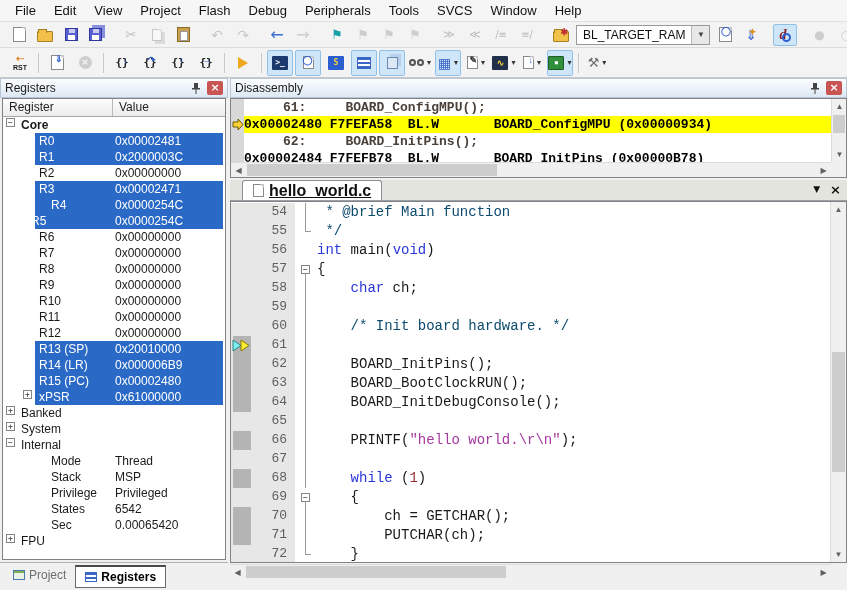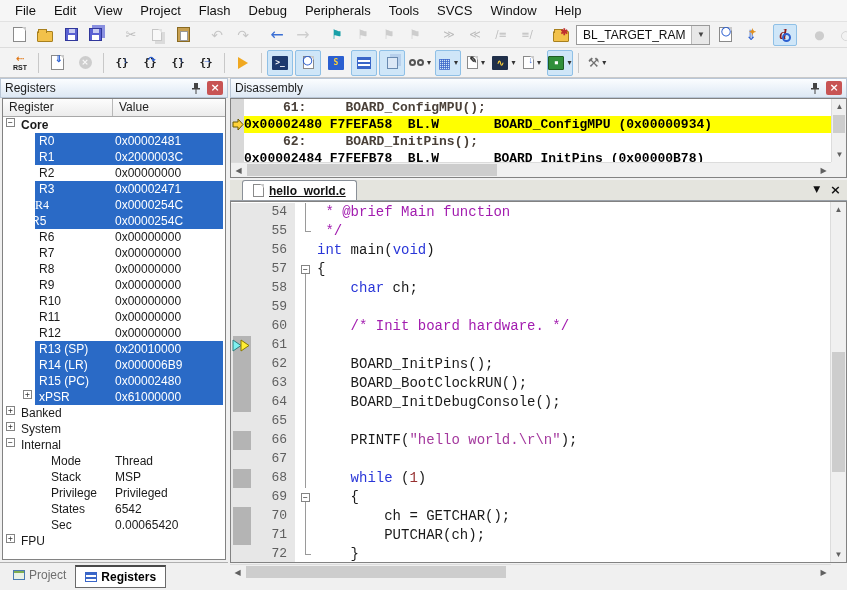--- a/index.html
+++ b/index.html
@@ -93,35 +93,35 @@
   .sb-btn { position:absolute; width:15px; height:15px; display:flex; align-items:center; justify-content:center;
     color:#606060; font-size:8px; background:#f0f0f0; }
   .sb-thumb { position:absolute; background:#cdcdcd; }
   .sb-corner { position:absolute; right:0; bottom:0; width:15px; height:15px; background:#f0f0f0; }
 
   
   #editor { position:absolute; left:230px; top:180px; width:617px; height:410px; }
   #edtabs { position:absolute; left:0; top:0; width:617px; height:21px; background:#e4e4de; border-bottom:1px solid #9aa0a8; display:flex; align-items:flex-end; }
   #edtab { display:inline-flex; align-items:center; gap:5px; height:20px; margin-left:12px; padding:0 10px;
     background:#fff; border:1px solid #8a9098; border-bottom:none; border-radius:3px 3px 0 0; }
-  #edtab .lbl { font-size:12px; font-weight:bold; text-decoration:underline; color:#111; }
+  #edtab .lbl { font-size:16px; font-weight:bold; text-decoration:underline; color:#111; }
   #edtab .i-doc { width:11px; height:13px; }
   #edtabs .right { margin-left:auto; display:flex; align-items:center; padding:0 6px 4px 0; gap:10px; color:#111; }
   #edbody { position:absolute; left:0; top:21px; width:617px; height:362px; background:#fff; border:1px solid #828282; overflow:hidden; }
   #edlines { position:absolute; left:0; top:1px; right:16px; bottom:0; overflow:hidden; }
   .eline { position:relative; height:19px; }
   .egut { position:absolute; left:0; top:0; width:22px; height:19px; background:#e7e7e7; }
   .egut.blk { background:#e7e7e7; }
   .egut.blk::after { content:""; position:absolute; left:2px; top:0; width:18px; height:19px; background:#b4b4b4; }
   .enum { position:absolute; left:22px; top:1px; width:42px; text-align:right; padding-right:8px;
     font:13px "Liberation Mono","DejaVu Sans Mono",monospace; color:#5f5f5f; background:#e7e7e7; height:18px; }
   .enumbg { position:absolute; left:22px; top:0; width:42px; height:19px; background:#e7e7e7; }
   .efold { position:absolute; left:64px; top:0; width:22px; height:19px; }
   .ecode { position:absolute; left:86px; top:1px; font:14px "Liberation Mono","DejaVu Sans Mono",monospace; white-space:pre; }
-  .ecode .k { color:#2936d8; } .ecode .c { color:#a21caf; } .ecode .s { color:#a4399e; }
+  .ecode .k { color:#2936d8; } .ecode .c { color:#0c4a6e; } .ecode .s { color:#a4399e; }
   .ecode .n { color:#962f2f; } .ecode .p { color:#1a1a1a; }
   .fvert { position:absolute; left:10px; top:0; width:1px; height:19px; background:#9a9a9a; }
   .fend { position:absolute; left:10px; top:0; width:6px; height:10px; border-left:1px solid #9a9a9a; border-bottom:1px solid #9a9a9a; }
   .fbox { position:absolute; left:6px; top:5px; width:9px; height:9px; background:#fff; border:1px solid #848484;
     font:8px/7px "DejaVu Sans Mono",monospace; text-align:center; color:#333; }
   .garrow { position:absolute; left:1px; top:3px; z-index:2; }
 </style>
 </head>
 <body>
 
@@ -446,21 +446,21 @@
           <span class="lbl" style="left: 36px;">R2</span>
           <span class="val">0x00000000</span>
         </div>
         <div class="rrow sel">
           <div class="sel-bg"></div>
           <span class="lbl" style="left: 36px;">R3</span>
           <span class="val">0x00002471</span>
         </div>
         <div class="rrow sel">
           <div class="sel-bg"></div>
-          <span class="lbl" style="left: 32px; font-family: Liberation Serif, serif;">R4</span>
+          <span class="lbl" style="left: 48px;">R4</span>
           <span class="val">0x0000254C</span>
         </div>
         <div class="rrow sel">
           <div class="sel-bg"></div>
           <span class="lbl" style="left: 28px;">R5</span>
           <span class="val">0x0000254C</span>
         </div>
         <div class="rrow">
           <span class="lbl" style="left: 36px;">R6</span>
           <span class="val">0x00000000</span>

